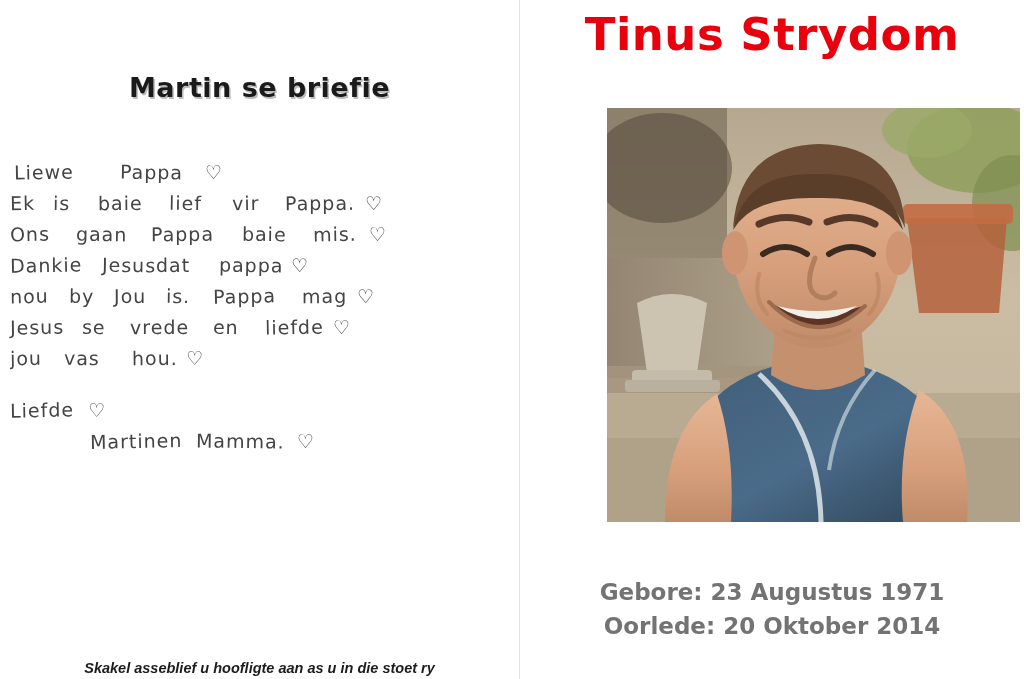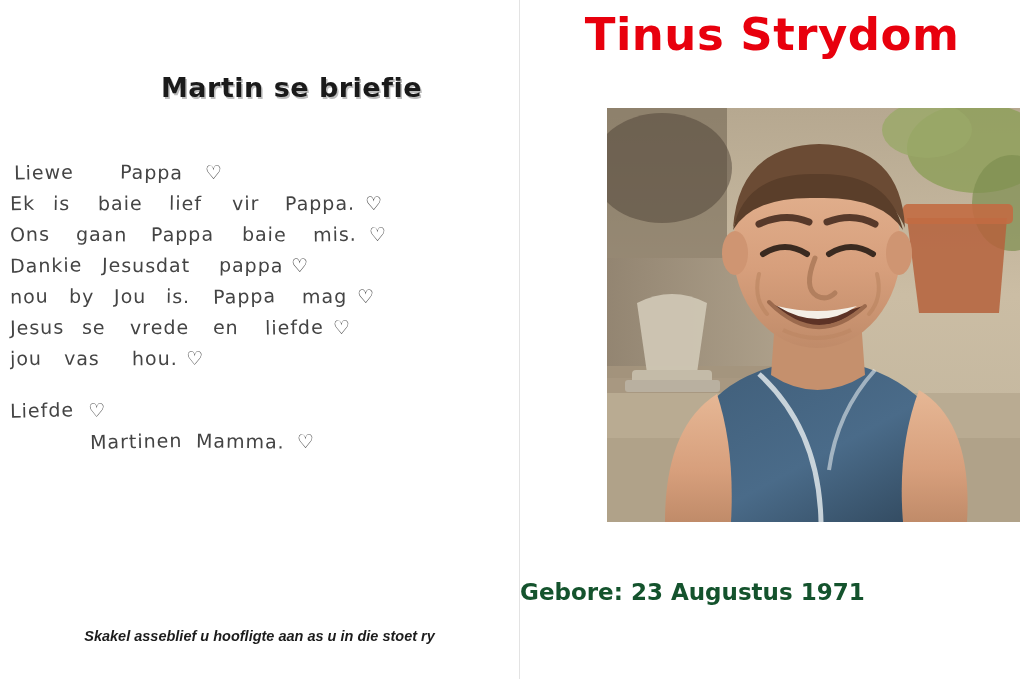--- a/index.html
+++ b/index.html
@@ -45,21 +45,20 @@
     left: 0;
     top: 72px;
     width: 519px;
     text-align: center;
     font-family: "DejaVu Sans", sans-serif;
     font-size: 27px;
     font-weight: bold;
     letter-spacing: 0.5px;
     color: #1a1a1a;
     text-shadow: 1.5px 1.5px 0 #bdbdbd;
-    padding-left: 32px;
   }
 
   .handwriting {
     position: absolute;
     left: 10px;
     top: 160px;
     width: 500px;
     color: #3a3a3a;
     font-family: "DejaVu Sans", sans-serif;
     font-size: 19px;
@@ -90,21 +89,21 @@
   .signoff {
     margin-top: 22px;
   }
   .signoff-indent {
     padding-left: 80px;
   }
 
   .footer-note {
     position: absolute;
     left: 0;
-    top: 628px;
+    top: 660px;
     width: 519px;
     text-align: center;
     font-family: "Liberation Sans", sans-serif;
     font-style: italic;
     font-weight: bold;
     font-size: 14.5px;
     color: #1c1c1c;
   }
 
   
@@ -139,21 +138,22 @@
     background: #c9b9a2;
   }
 
   .photo-svg { display: block; }
 
   .dates {
     position: absolute;
     left: 0;
     top: 575px;
     width: 504px;
-    color: #14532d;
+    text-align: center;
+    color: #737373;
     font-family: "DejaVu Sans", sans-serif;
     font-weight: bold;
     font-size: 23px;
     line-height: 34px;
   }
   .dates .date-row { white-space: nowrap; }
 </style>
 </head>
 <body>
 
@@ -263,15 +263,16 @@
 
         <path d="M152 166 q-6 24 8 40" stroke="#b9835f" stroke-width="4" fill="none" opacity="0.6" stroke-linecap="round"></path>
         <path d="M270 166 q6 24 -8 40" stroke="#b9835f" stroke-width="4" fill="none" opacity="0.6" stroke-linecap="round"></path>
 
         <path d="M176 222 q34 16 68 0" stroke="#b9835f" stroke-width="4" fill="none" opacity="0.5"></path>
       </svg>
     </div>
 
     <div class="dates">
       <div class="date-row">Gebore: 23 Augustus 1971</div>
+      <div class="date-row">Oorlede: 20 Oktober 2014</div>
     </div>
   </div>
 </div>
 
 </body></html>

